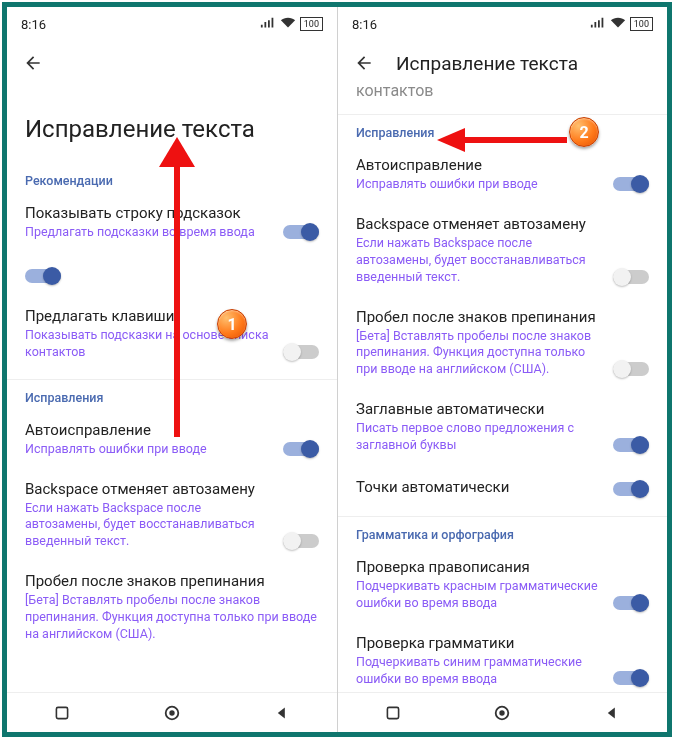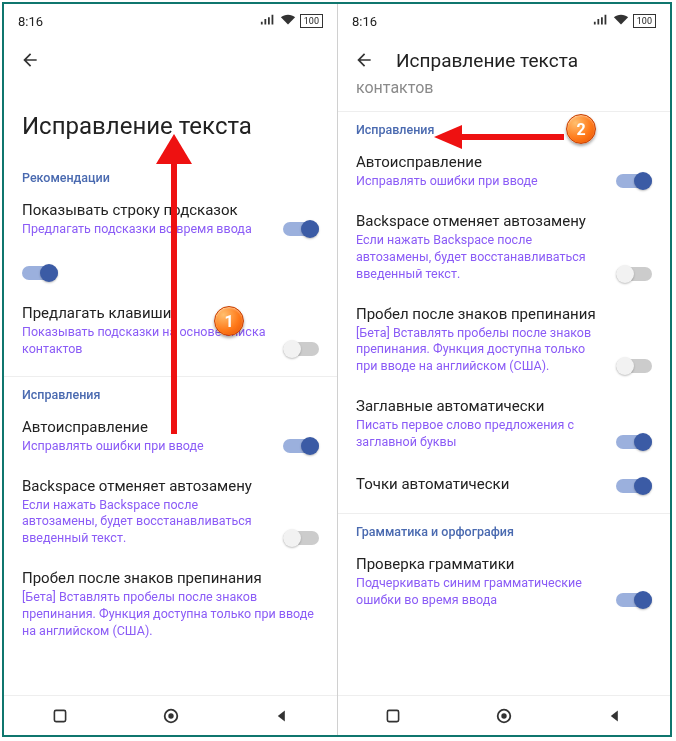--- a/index.html
+++ b/index.html
@@ -8,21 +8,21 @@
     font-family: -apple-system, Roboto, "Segoe UI", Arial, sans-serif;
     width: 676px;
     height: 741px;
     position: relative;
     overflow: hidden;
   }
   .frame {
     display: flex;
     width: 670px;
     height: 735px;
-    border: 2px solid #0f766e;
+    border: 5px solid #0f766e;
     margin: 2px;
     position: relative;
     overflow: hidden;
   }
   .phone {
     flex: 1 1 50%;
     position: relative;
     background: #fff;
     display: flex;
     flex-direction: column;
@@ -351,20 +351,30 @@
         </div>
         <div class="toggle on">
             <div class="toggle-track"></div>
             <div class="toggle-thumb"></div>
           </div>
       </div>
 
       <div class="divider"></div>
       <div class="section-header">Грамматика и орфография</div>
 
+      <div class="setting">
+        <div class="setting-text">
+          <div class="setting-title">Проверка правописания</div>
+          <div class="setting-sub">Подчеркивать красным грамматические ошибки во время ввода</div>
+        </div>
+        <div class="toggle on">
+            <div class="toggle-track"></div>
+            <div class="toggle-thumb"></div>
+          </div>
+      </div>
 
       <div class="setting">
         <div class="setting-text">
           <div class="setting-title">Проверка грамматики</div>
           <div class="setting-sub">Подчеркивать синим грамматические ошибки во время ввода</div>
         </div>
         <div class="toggle on">
             <div class="toggle-track"></div>
             <div class="toggle-thumb"></div>
           </div>

